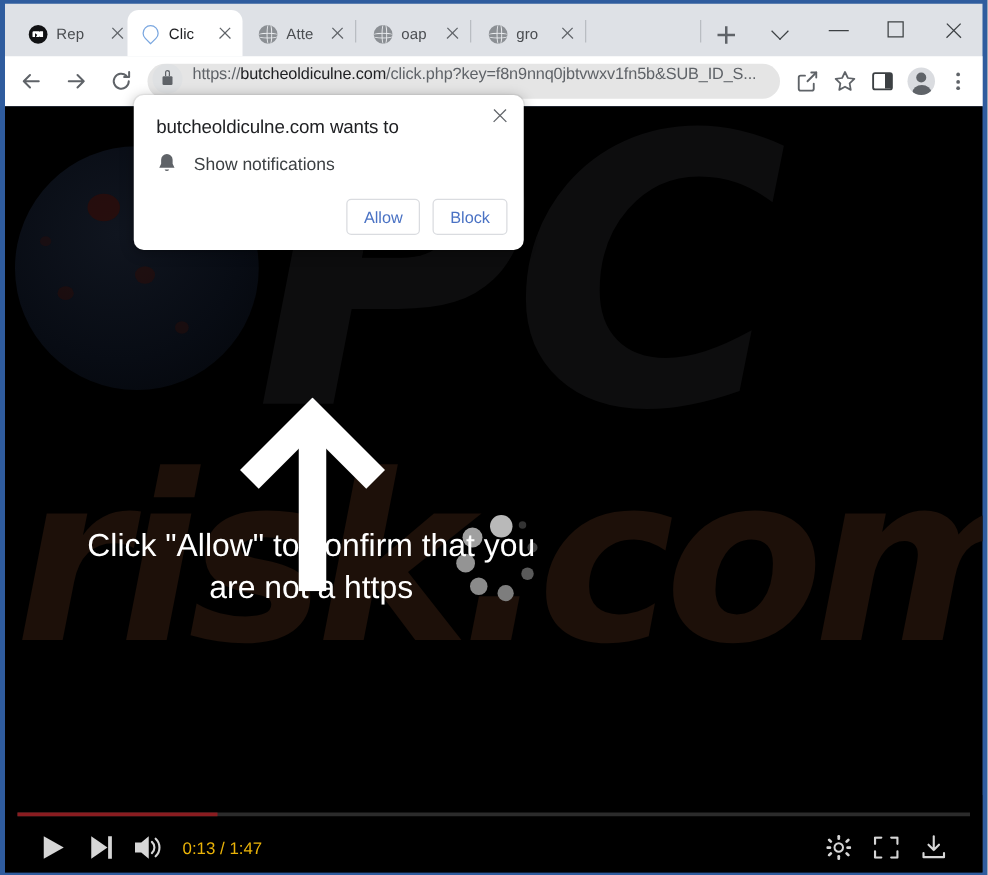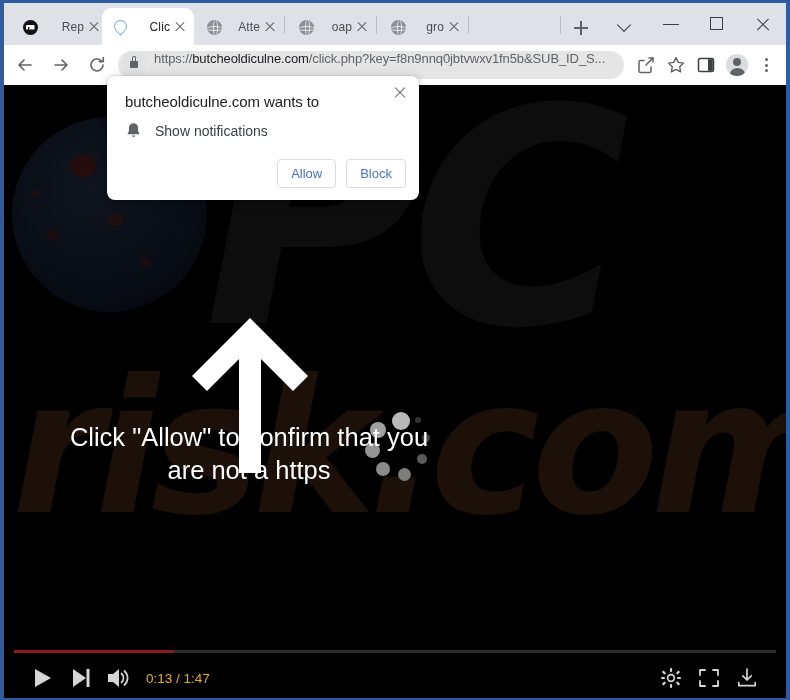--- a/index.html
+++ b/index.html
@@ -64,21 +64,20 @@
     align-items: center;
     justify-content: center;
   }
   .tab-title {
     font-size: 12px;
     color: #4a4d51;
     white-space: nowrap;
     overflow: hidden;
     flex: 1 1 auto;
     letter-spacing: 0.1px;
-    text-align: right;
   }
   .tab.active .tab-title { color: #202124; }
   .tab-close {
     width: 16px;
     height: 16px;
     flex: 0 0 16px;
     margin-left: 2px;
     position: relative;
   }
   .tab-close::before, .tab-close::after {

